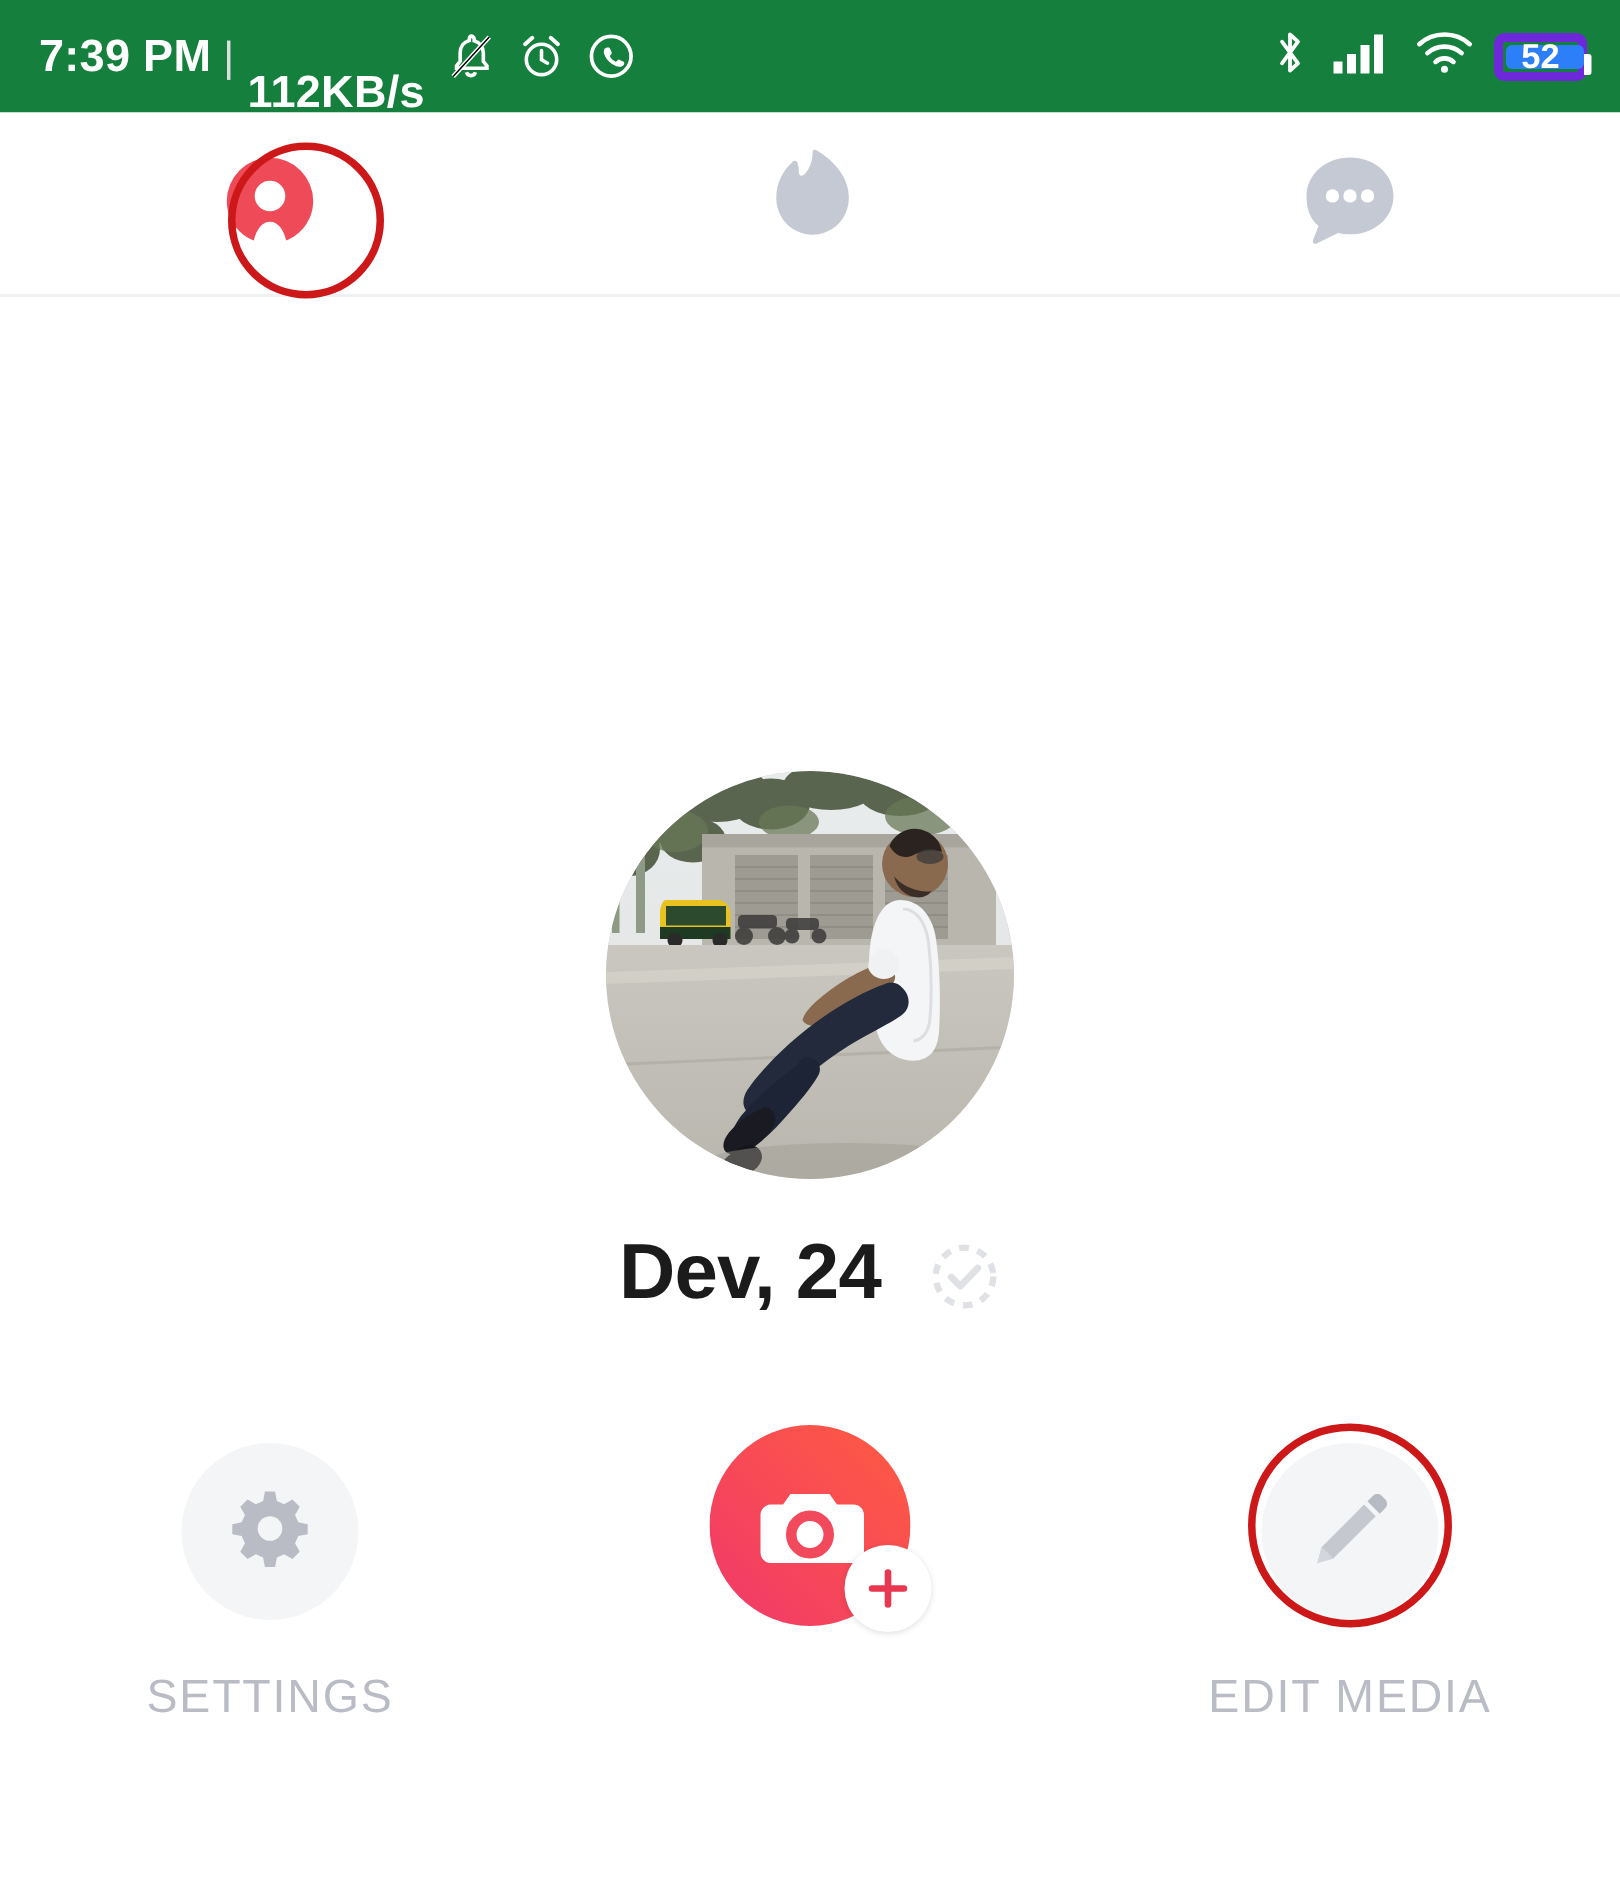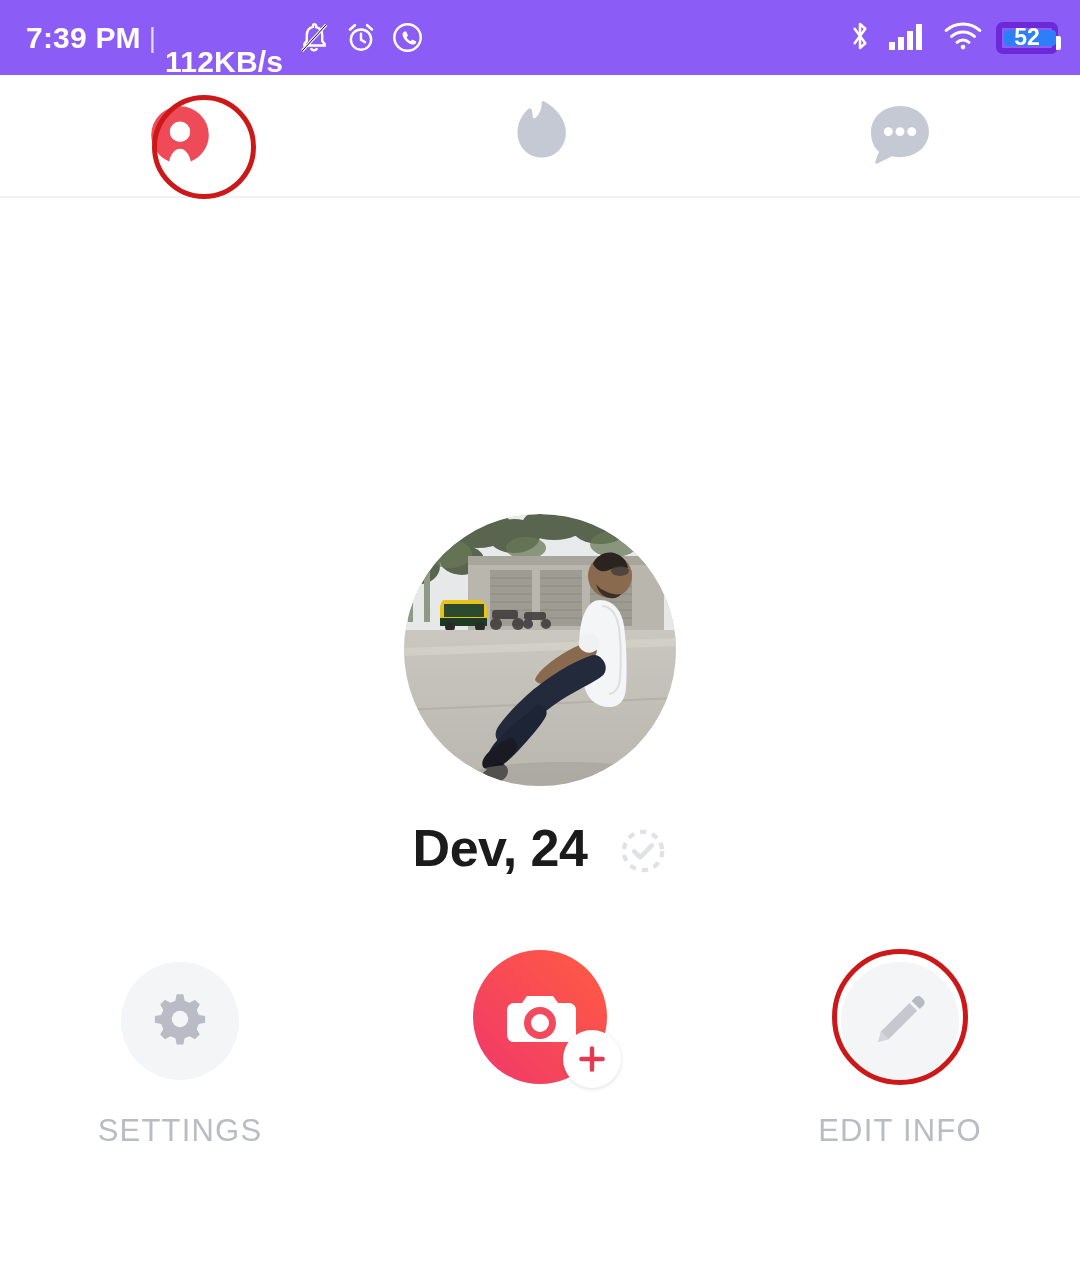--- a/index.html
+++ b/index.html
@@ -7,21 +7,21 @@
     width:1080px; height:1264px;
     background:#ffffff;
     font-family:"Liberation Sans", sans-serif;
     overflow:hidden;
   }
   #screen { position:relative; width:1080px; height:1264px; background:#fff; }
 
   
   #status-bar{
     position:absolute; left:0; top:0; width:1080px; height:75px;
-    background:#8b5cf6; color:#fff;
+    background:#15803d; color:#fff;
     display:flex; align-items:center; justify-content:space-between;
     padding:0 22px 0 26px;
   }
   .sb-left{ display:flex; align-items:center; gap:0; }
   .sb-time{ font-size:30px; font-weight:bold; letter-spacing:.2px; }
   .sb-sep{ font-size:28px; font-weight:400; color:#ddd; margin:0 9px 0 8px; }
   .sb-net{ font-size:30px; font-weight:bold; letter-spacing:.2px;margin-top:48px; }
   .sb-ic{ display:inline-flex; align-items:center; margin-left:14px; }
   .sb-right{ display:flex; align-items:center; gap:14px; }
   .sb-batt{
@@ -358,20 +358,20 @@
     <div class="action" id="editinfo-action">
       <div class="circle-btn circle-gray">
         <span>
           <svg width="58" height="58" viewBox="0 0 24 24">
             <path d="M4.2 17.1 15.9 5.4l3.2 3.2L7.4 20.3l-4.4 1.2z" fill="#c5c8cf"></path>
             <path d="M16.8 4.5 18.3 3c.7-.7 1.8-.7 2.5 0l.9.9c.7.7.7 1.8 0 2.5l-1.5 1.5z" fill="#b6bac2"></path>
             <path d="M3 21.5 4.2 17.1l3.2 3.2z" fill="#d3d6dc"></path>
           </svg>
         </span>
       </div>
-      <span class="action-label">EDIT INFO</span>
+      <span class="action-label">EDIT MEDIA</span>
     </div>
   </div>
 
   <div class="annot-ring" id="ring-profile-tab"></div>
   <div class="annot-ring" id="ring-edit-info"></div>
 
 </div>
 
 </body></html>

